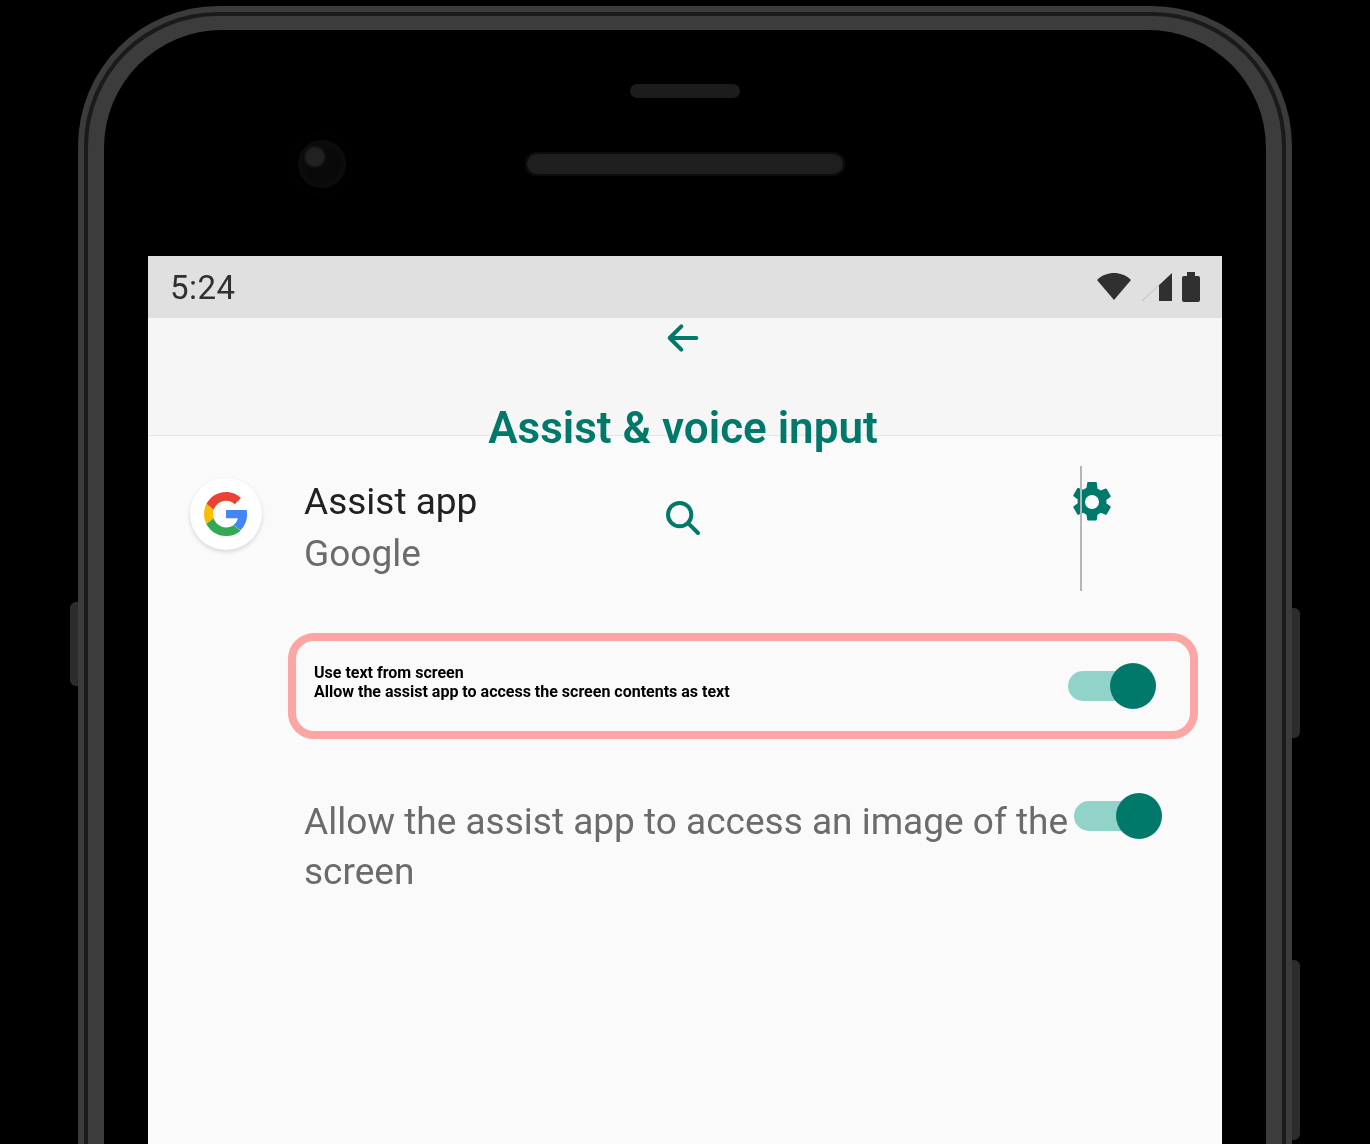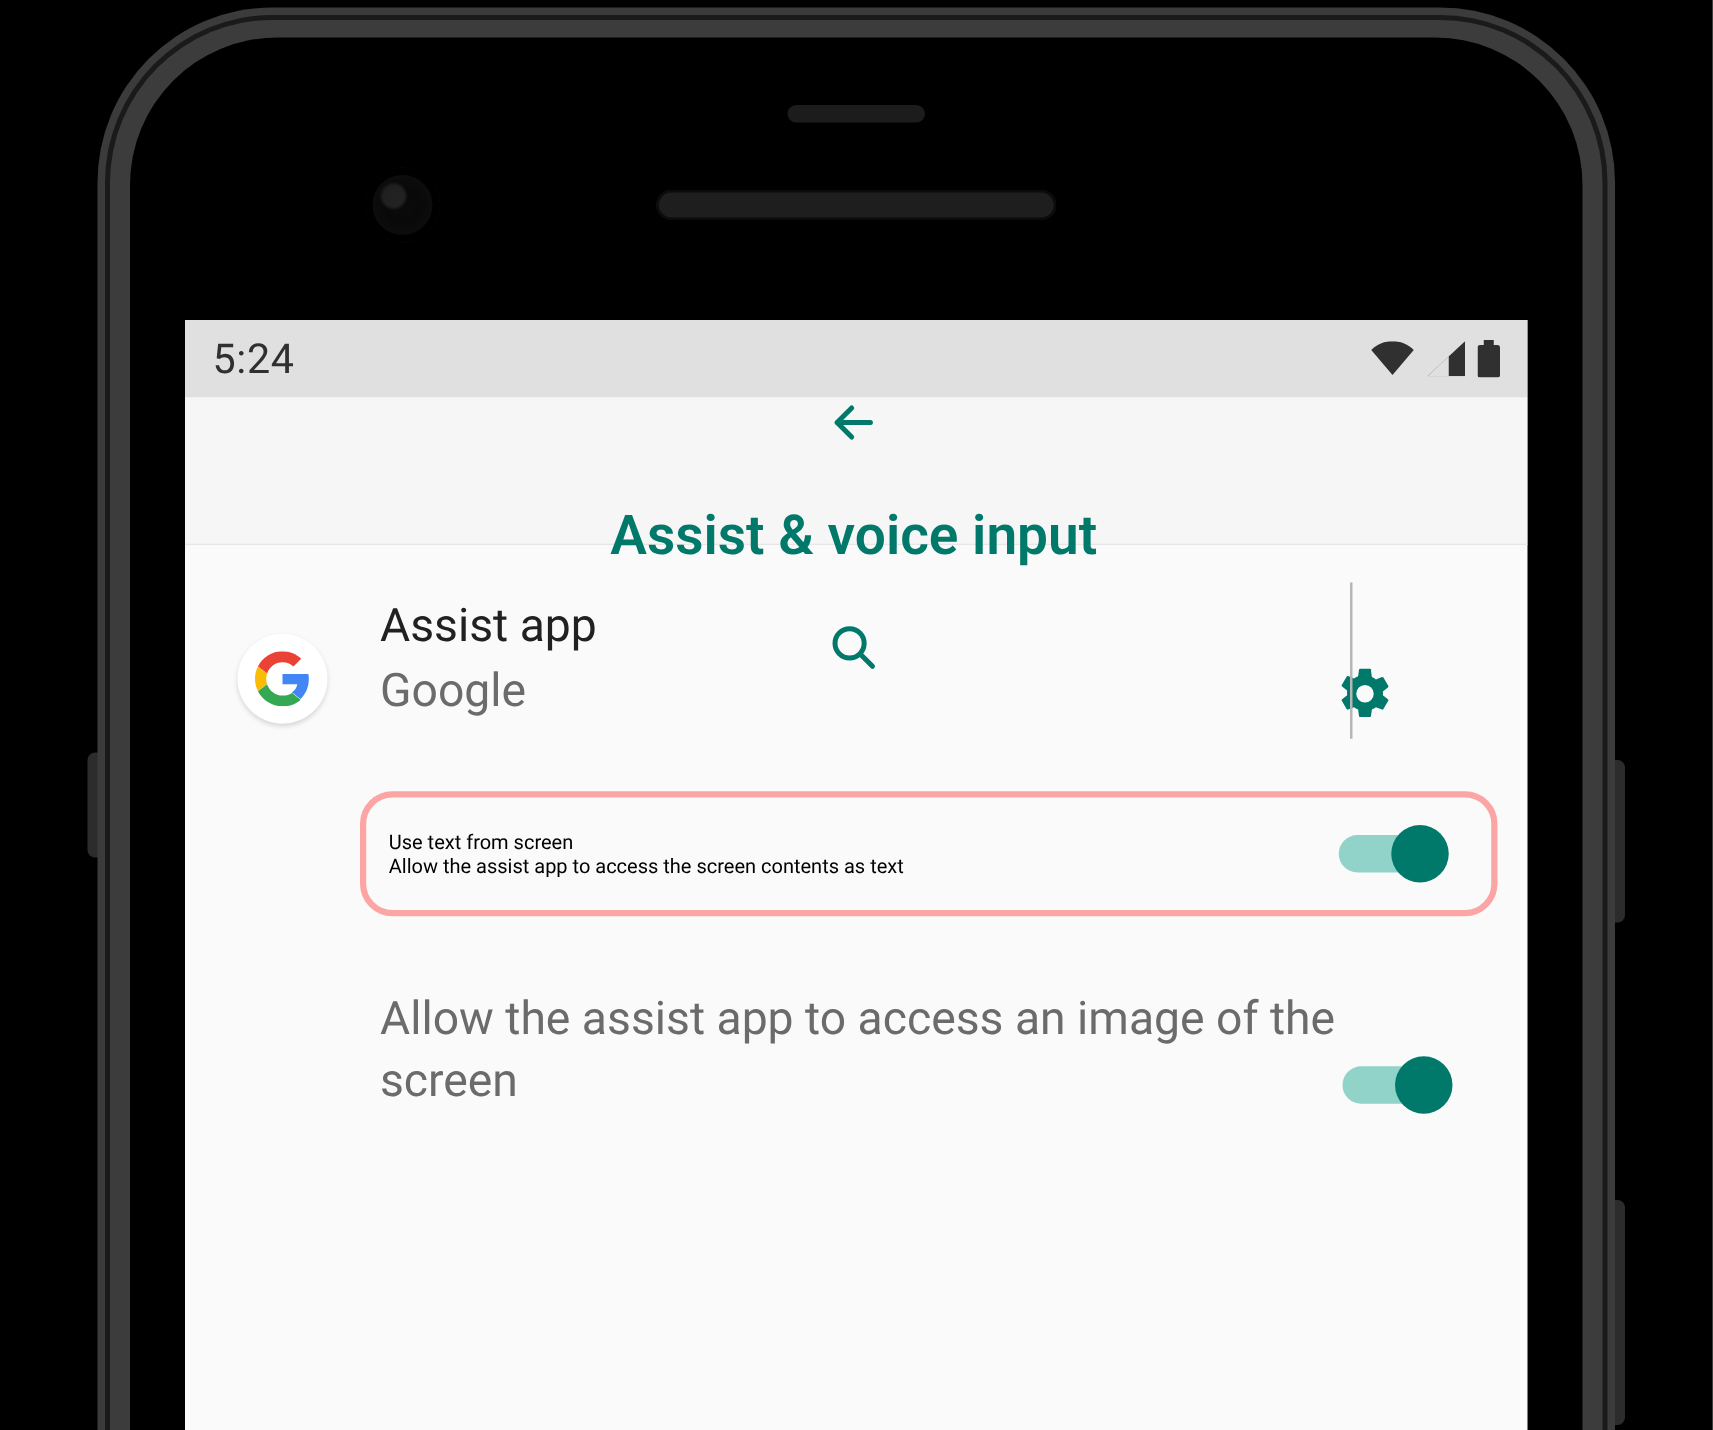--- a/index.html
+++ b/index.html
@@ -70,21 +70,21 @@
     flex-direction: column;
   }
   .app-bar .back { width: 44px; height: 44px; display:flex; align-items:center; justify-content:center; cursor:pointer; }
   .app-bar .title { font-size: 44px; font-weight: 600; color: #00796b; flex: 1; }
   .app-bar .search { width: 44px; height: 44px; display:flex; align-items:center; justify-content:center; cursor:pointer; }
 
   .content { padding-top: 14px; }
 
   .row {
     padding: 28px 60px 28px 0;
-    display: flex; align-items: flex-end;
+    display: flex; align-items: flex-start;
   }
   .row .lead-icon { width: 156px; display:flex; justify-content:center; }
   .row .text-col { flex: 1; }
   .row .title-text { font-size: 37px; color: #212121; line-height: 1.28; }
   .row .sub-text { font-size: 37px; color: #6b6b6b; line-height: 1.35; margin-top: 4px; }
 
   .row-assist {
     position: relative;
   }
   .vdiv {
@@ -110,24 +110,24 @@
   }
   .switch .thumb {
     position: absolute; right: 0; top: 0;
     width: 46px; height: 46px; border-radius: 50%;
     background: #00796b;
   }
 
   .highlight {
     position: relative;
     margin: 26px 24px 26px 140px;
-    border: 5px solid #fca5a5;
+    border: 8px solid #fca5a5;
     border-radius: 26px;
     padding: 22px 34px 22px 18px;
-    display:flex; align-items:center;
+    display:flex; align-items:flex-start;font-weight:bold;
   }
   .highlight .text-col { flex: 1; }
   .highlight .switch { margin-left: 16px; }
 
   svg { display:block; }
 </style>
 </head>
 <body>
 
 <div class="stage">

